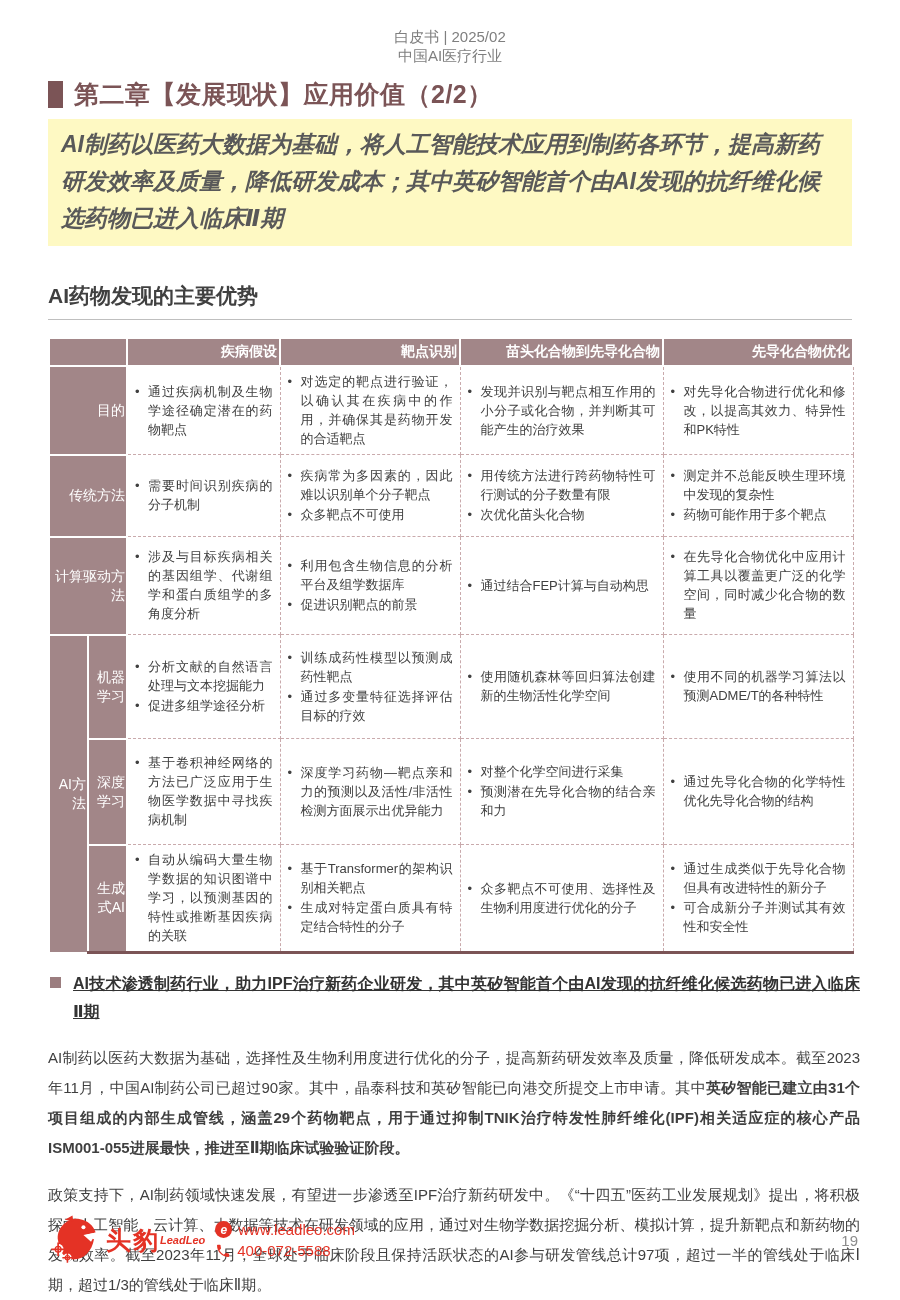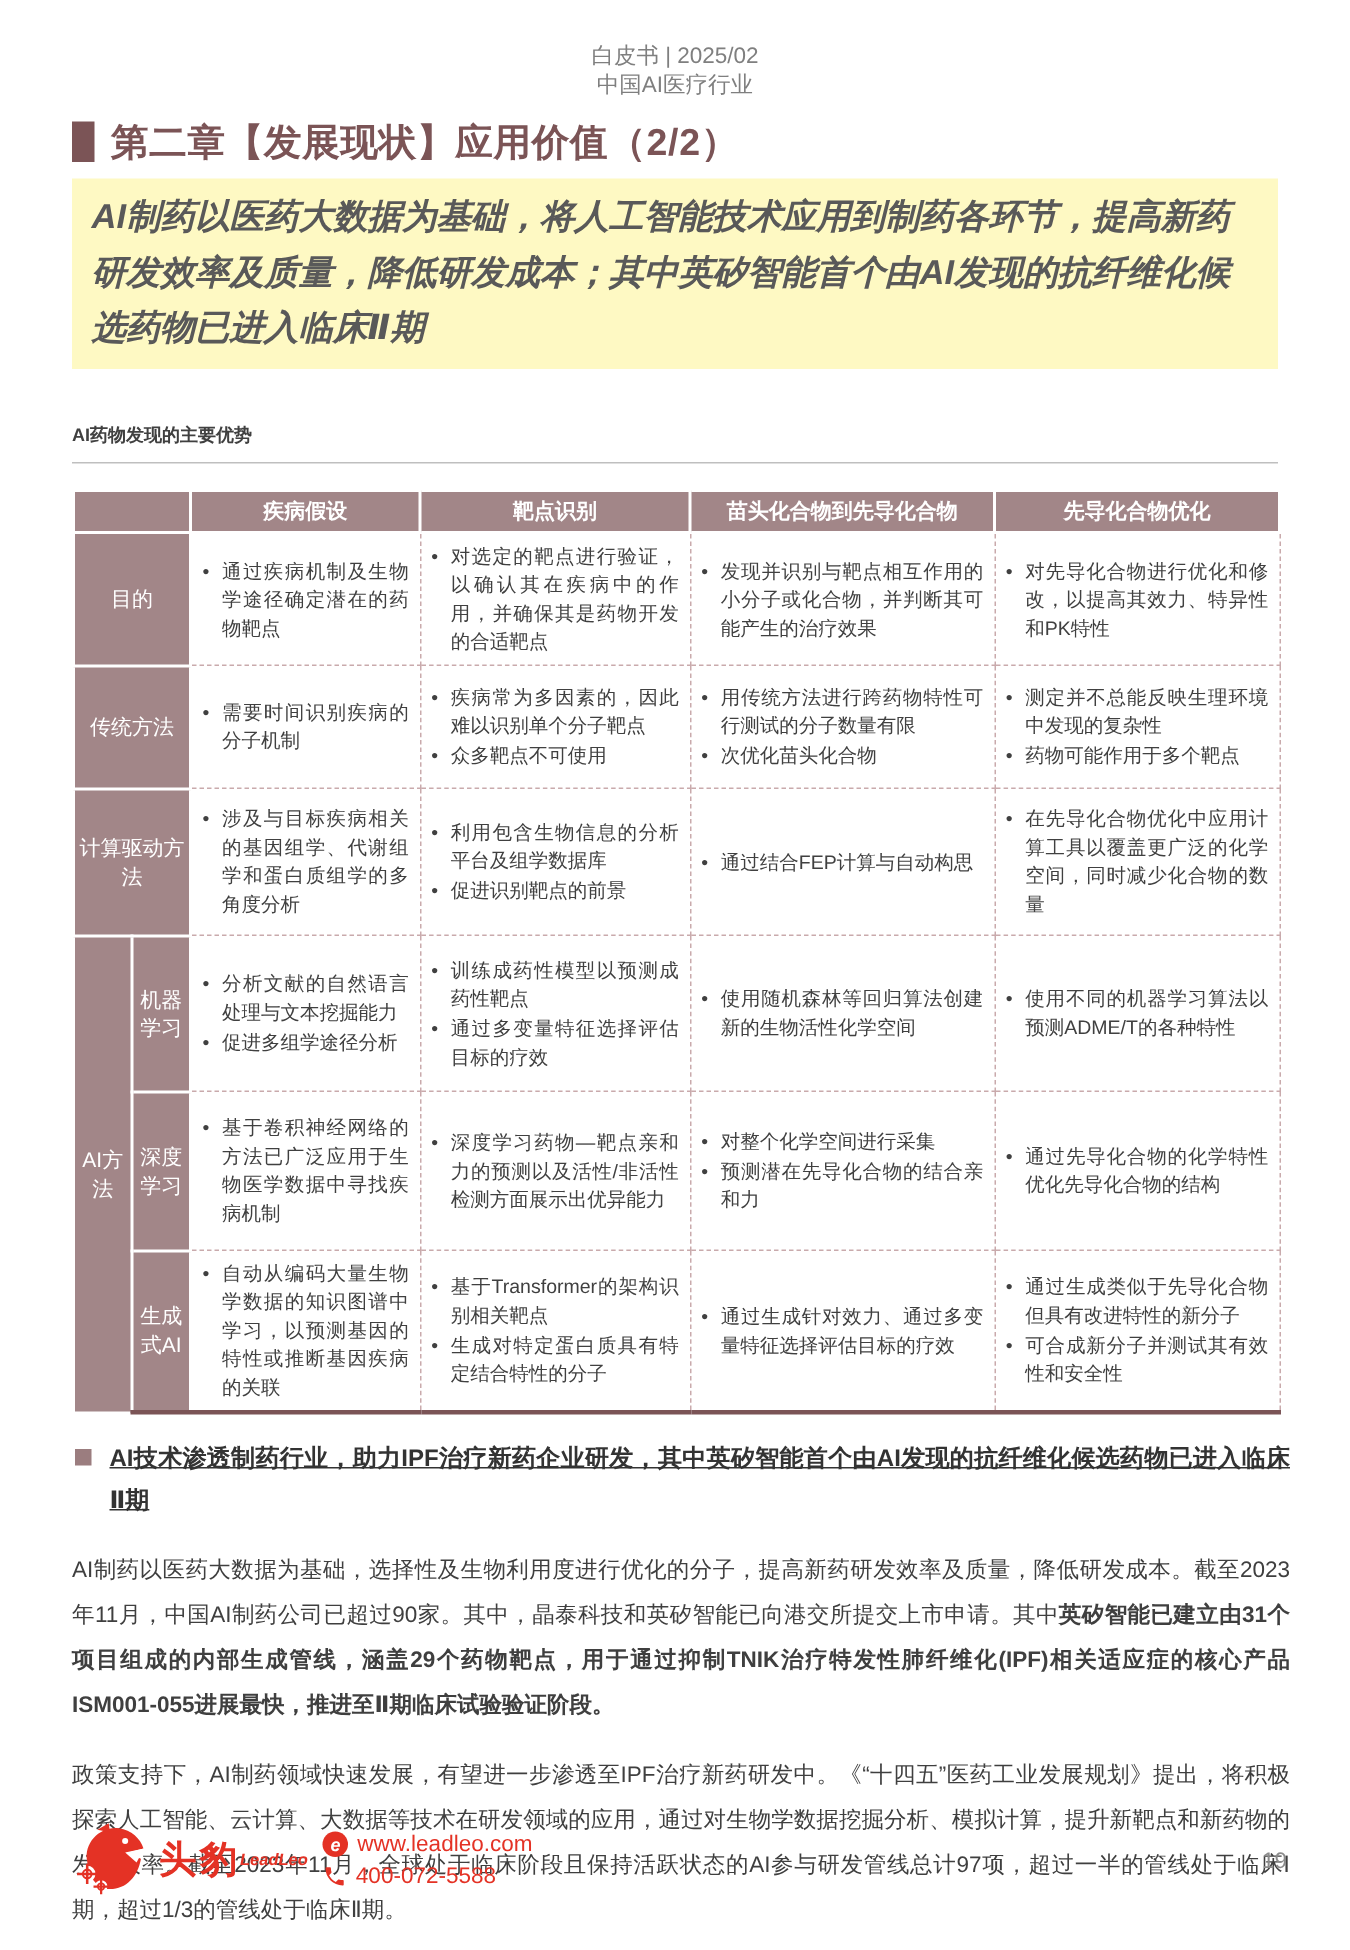--- a/index.html
+++ b/index.html
@@ -13,26 +13,26 @@
   
   .chapter { display:flex; align-items:center; margin-top:12px; }
   .chapter-bar { width:15px; height:27px; background:#7b5456; margin-right:11px; }
   .chapter-title { font-size:25px; font-weight:bold; color:#7b5456; letter-spacing:0.5px; }
 
   
   .summary-box { margin-top:8px; background:#fef9c3; padding:7px 13px 9px 13px;font-style:italic; }
   .summary-box p { font-size:23px; font-weight:bold; color:#595959; line-height:37px; }
 
   
-  .tbl-caption { margin-top:36px; font-size:12px; font-weight:600; color:#404040; }
+  .tbl-caption { margin-top:36px; font-size:21px; font-weight:600; color:#404040; }
   .caption-rule { border:none; border-top:1px solid #bfbfbf; margin-top:9px; }
 
   
   table.adv { border-collapse:collapse; table-layout:fixed; width:804px; margin-top:17px; }
-  table.adv th { background:#a28688; color:#fff; font-weight:normal; text-align:center; vertical-align:middle; border:2px solid #fff; }
+  table.adv th { background:#a28688; color:#fff; font-weight:normal; text-align:right; vertical-align:middle; border:2px solid #fff; }
   table.adv thead th { font-size:14px; font-weight:bold; height:28px; padding:2px; }
   table.adv tbody th { font-size:14px; padding:2px 1px; word-break:break-all; line-height:19px; }
   table.adv td { border:1px dashed #c9aaac; vertical-align:middle; padding:5px 7px 5px 5px; }
   table.adv tr.lastrow td, table.adv tr.lastrow th { border-bottom:3px solid #7b5456; }
   ul.cell { list-style:none; }
   ul.cell li { position:relative; padding-left:15px; font-size:13px; line-height:19px; color:#404040; text-align:justify; margin-bottom:1px; }
   ul.cell li::before { content:"\2022"; position:absolute; left:2px; top:0; color:#404040; }
 
   
   .key-finding { display:flex; margin-top:16px; width:812px; }
@@ -229,21 +229,21 @@
             </ul>
           </td>
         <td>
             <ul class="cell">
           <li>基于Transformer的架构识别相关靶点</li>
           <li>生成对特定蛋白质具有特定结合特性的分子</li>
         </ul>
           </td>
         <td>
             <ul class="cell">
-              <li>通过生成针对效力、通过多变量特征选择评估目标的疗效</li>
+              <li>众多靶点不可使用、选择性及生物利用度进行优化的分子</li>
             </ul>
           </td>
         <td>
             <ul class="cell">
           <li>通过生成类似于先导化合物但具有改进特性的新分子</li>
           <li>可合成新分子并测试其有效性和安全性</li>
         </ul>
           </td>
       </tr>
     </tbody>

